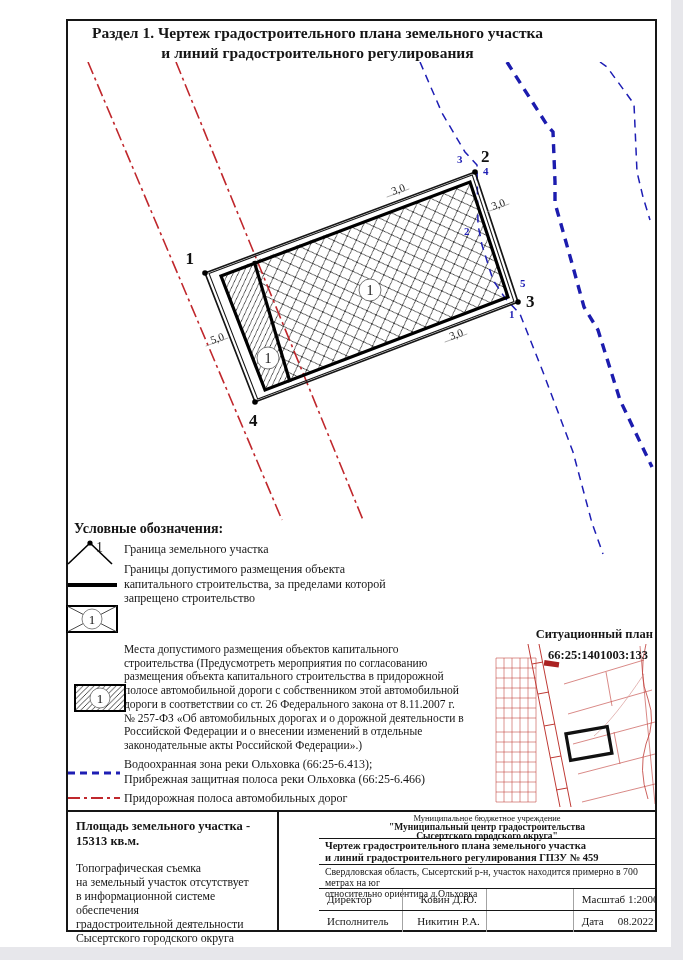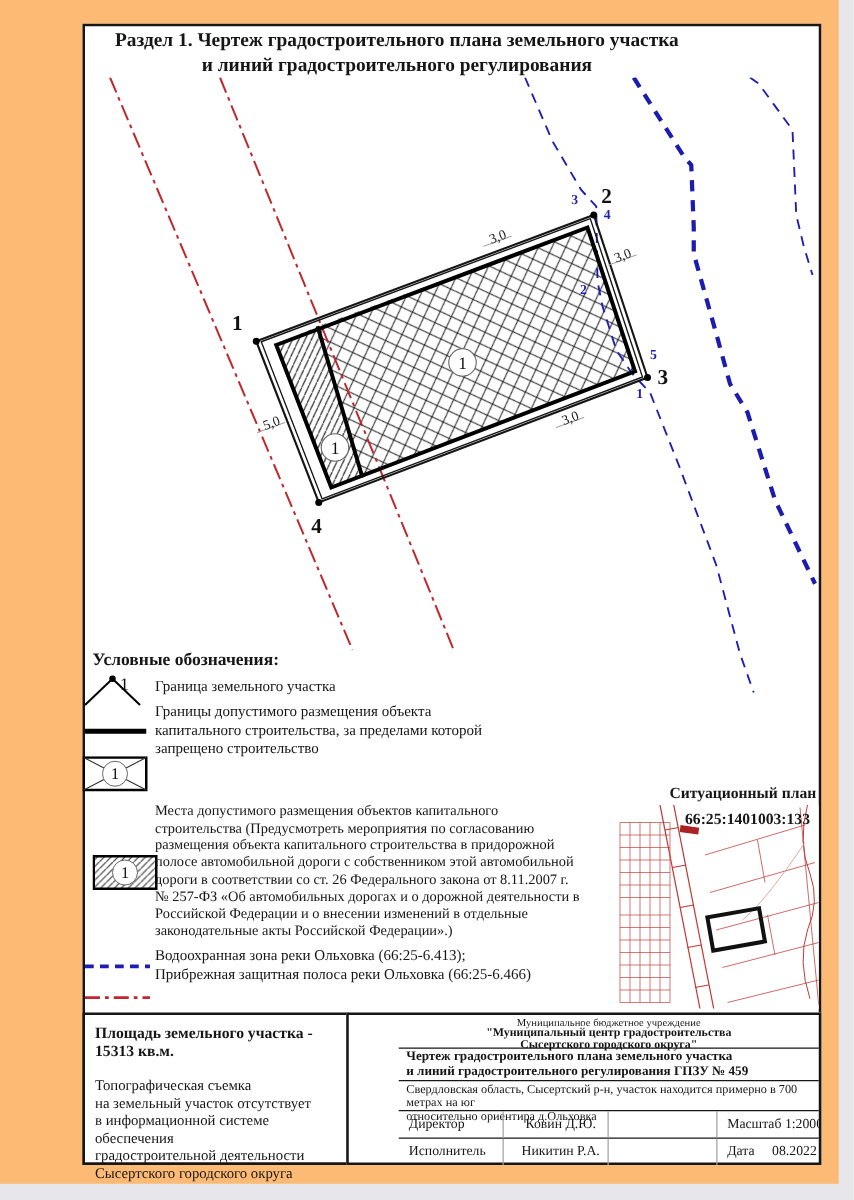--- a/index.html
+++ b/index.html
@@ -2,21 +2,21 @@
 <html><head>
 <meta charset="utf-8">
 <style>
   html,body{margin:0;padding:0;}
   body{
     width:683px;height:960px;position:relative;
     background:#e7e7eb;
     font-family:"Liberation Serif","DejaVu Serif",serif;
     color:#161616;overflow:hidden;
   }
-  .page{position:absolute;left:0;top:0;width:671px;height:947px;background:#fdba74;}
+  .page{position:absolute;left:0;top:0;width:671px;height:947px;background:#ffffff;}
   .frame{position:absolute;left:66px;top:19px;width:591px;height:913px;
     border:2px solid #161616;box-sizing:border-box;background:#fff;}
   .doc-title{position:absolute;left:70px;top:23px;width:495px;text-align:center;
     font-weight:bold;font-size:15.5px;line-height:1.32;}
   .drawing{position:absolute;left:68px;top:62px;}
   
   .legend-header{position:absolute;left:74px;top:521px;font-weight:bold;font-size:14px;}
   .leg-text{position:absolute;left:124px;font-size:12px;line-height:14.5px;white-space:pre-line;}
   .leg-sym{position:absolute;}
   .thick-line{position:absolute;left:68px;top:583px;width:49px;height:4px;background:#000;}
@@ -159,20 +159,21 @@
 
   <svg class="leg-sym" style="left:68px;top:768px" width="52" height="10">
     <line x1="0" y1="5" x2="52" y2="5" stroke="#1e1eb4" stroke-width="3" stroke-dasharray="7 5"></line>
   </svg>
   <div class="leg-text" style="top:757px;line-height:15px">Водоохранная зона реки Ольховка (66:25-6.413);
 Прибрежная защитная полоса реки Ольховка (66:25-6.466)</div>
 
   <svg class="leg-sym" style="left:68px;top:793px" width="52" height="10">
     <line x1="0" y1="5" x2="52" y2="5" stroke="#c0282d" stroke-width="2.2" stroke-dasharray="12 4 3 4"></line>
   </svg>
+  <div class="leg-text" style="top:791px">Придорожная полоса автомобильных дорог</div>
 
   <svg class="sit-map" width="161" height="163" viewBox="0 0 161 163">
     <rect x="0" y="0" width="161" height="163" fill="#fff"></rect>
     <g stroke="#bf3a35" stroke-width="0.55" fill="none">
       <path d="M2 14H42M2 24H42M2 34H42M2 44H42M2 54H42M2 64H42M2 74H42M2 88H42M2 98H42M2 108H42M2 118H42M2 128H42M2 138H42M2 148H42M2 158H42"></path>
       <path d="M2 14V158M10 14V158M18 14V158M26 14V158M34 14V158M42 14V158"></path>
     </g>
     <g stroke="#bf3a35" stroke-width="1" fill="none">
       <line x1="34" y1="0" x2="66" y2="163"></line>
       <line x1="45" y1="0" x2="77" y2="163"></line>

